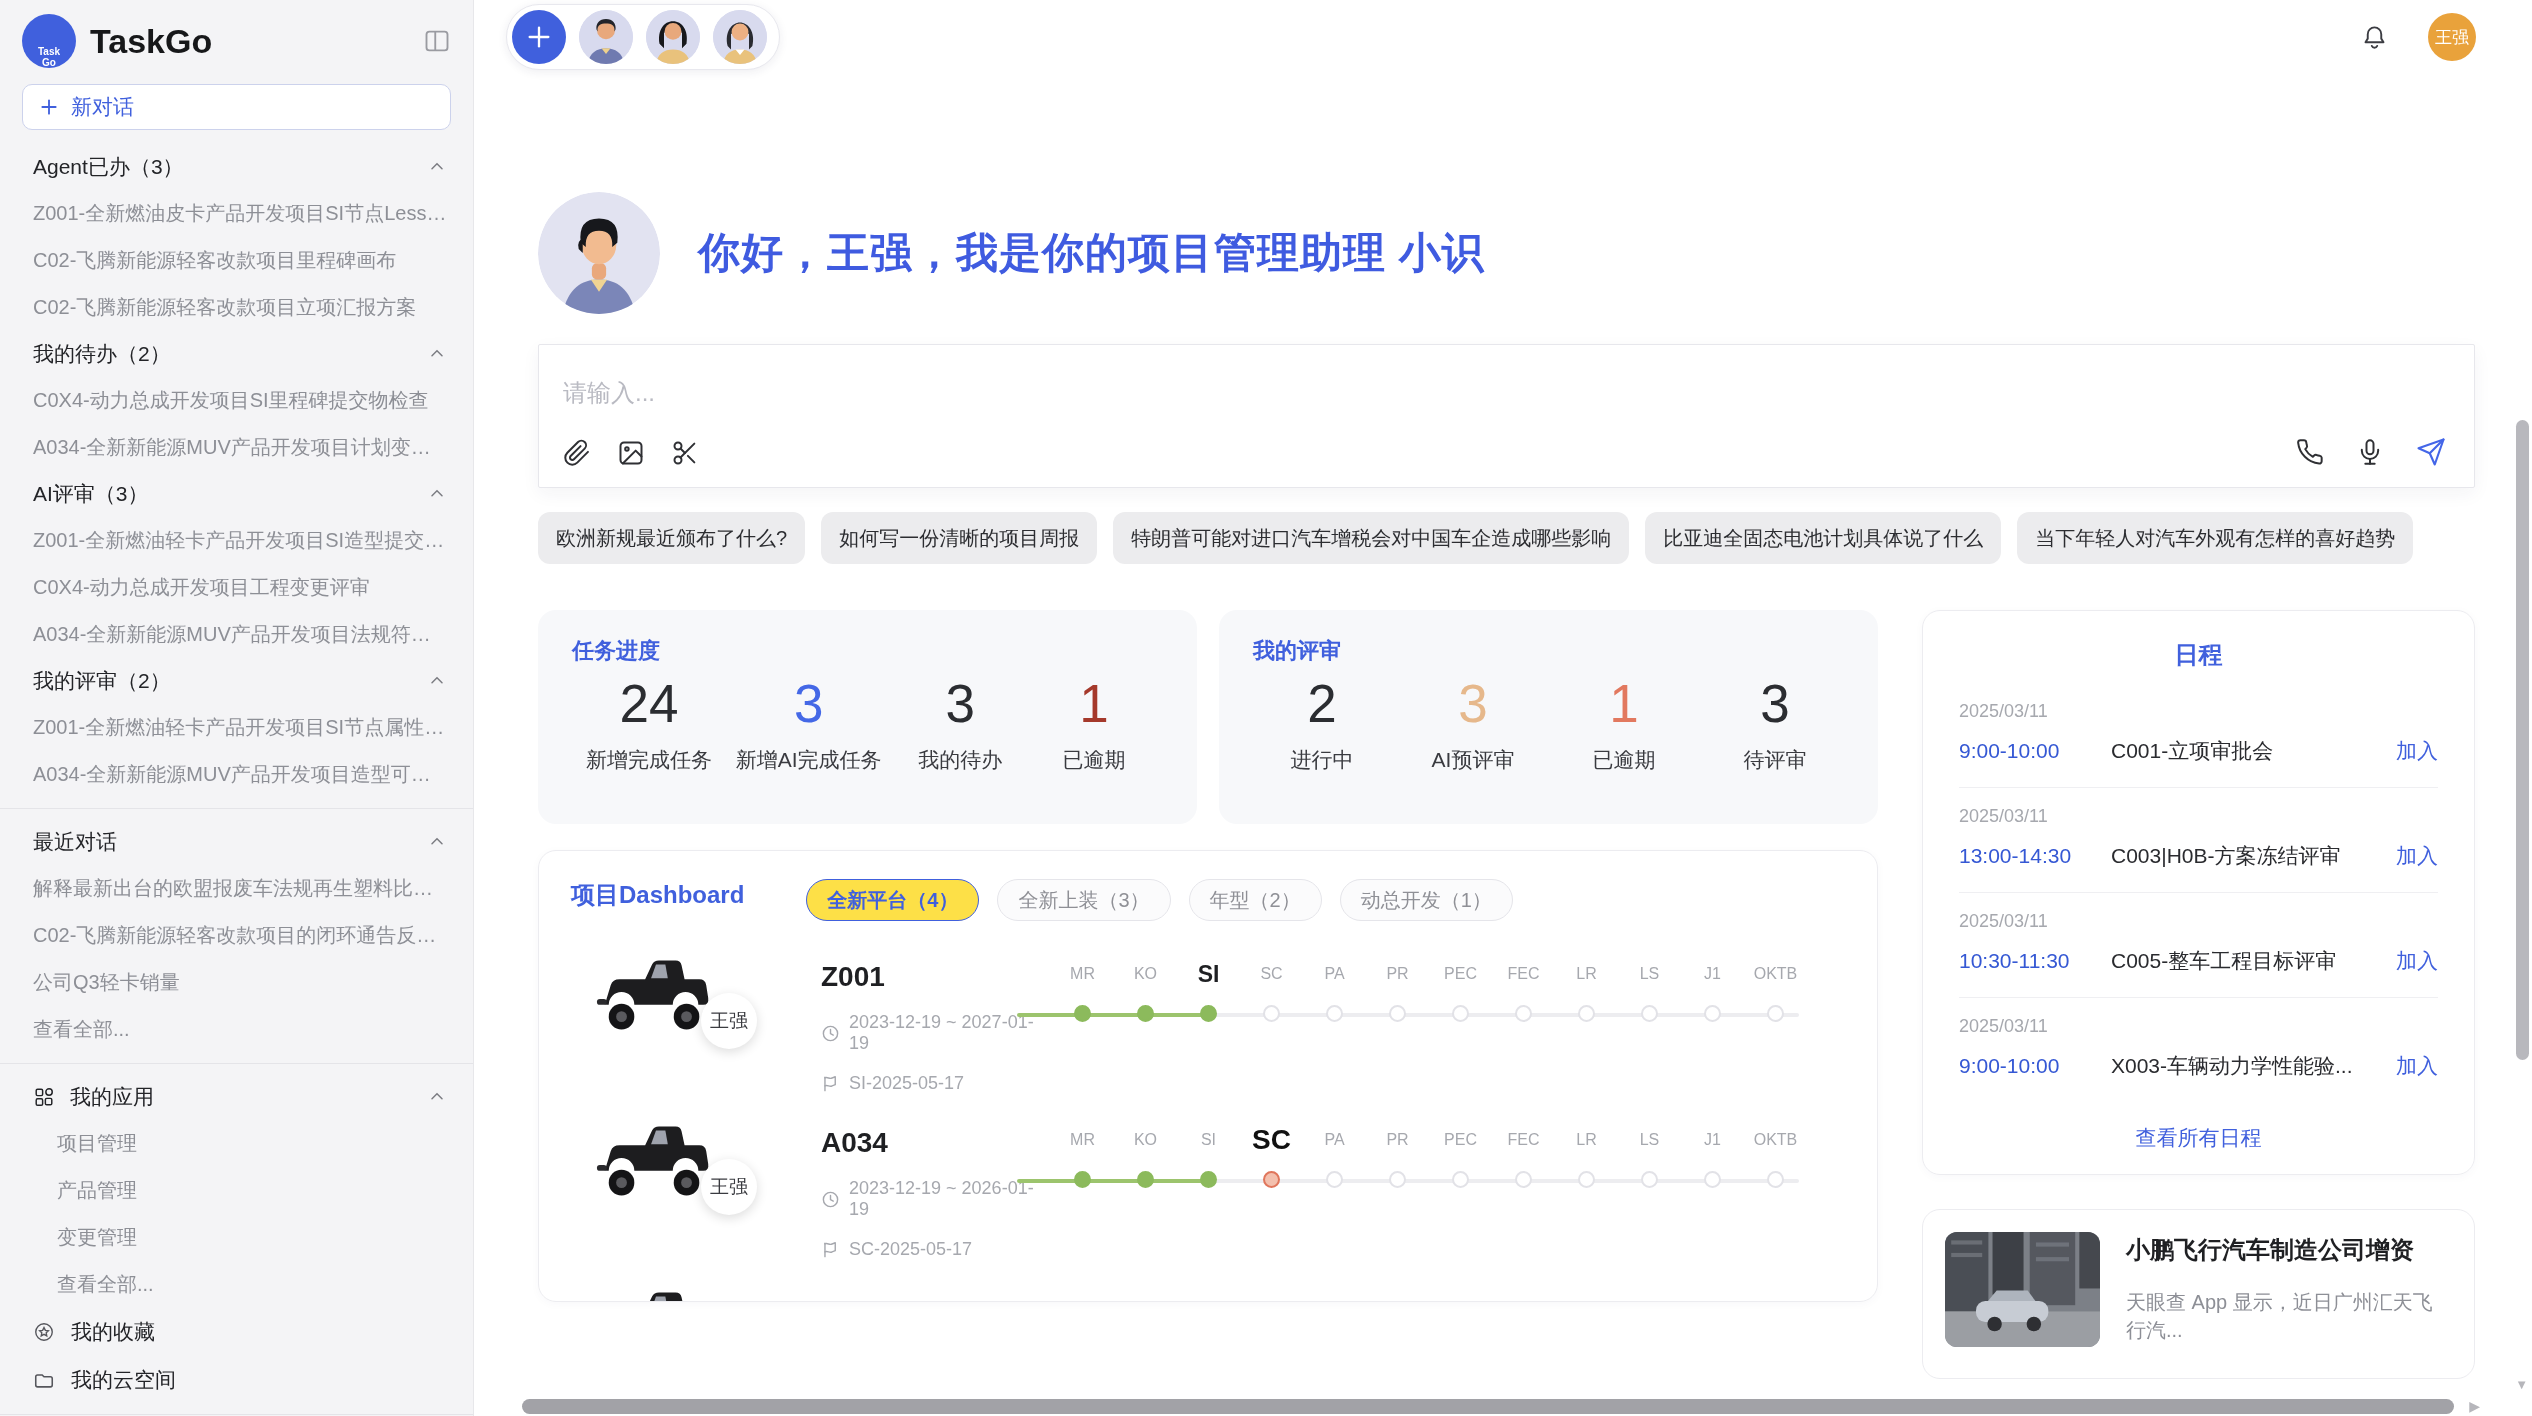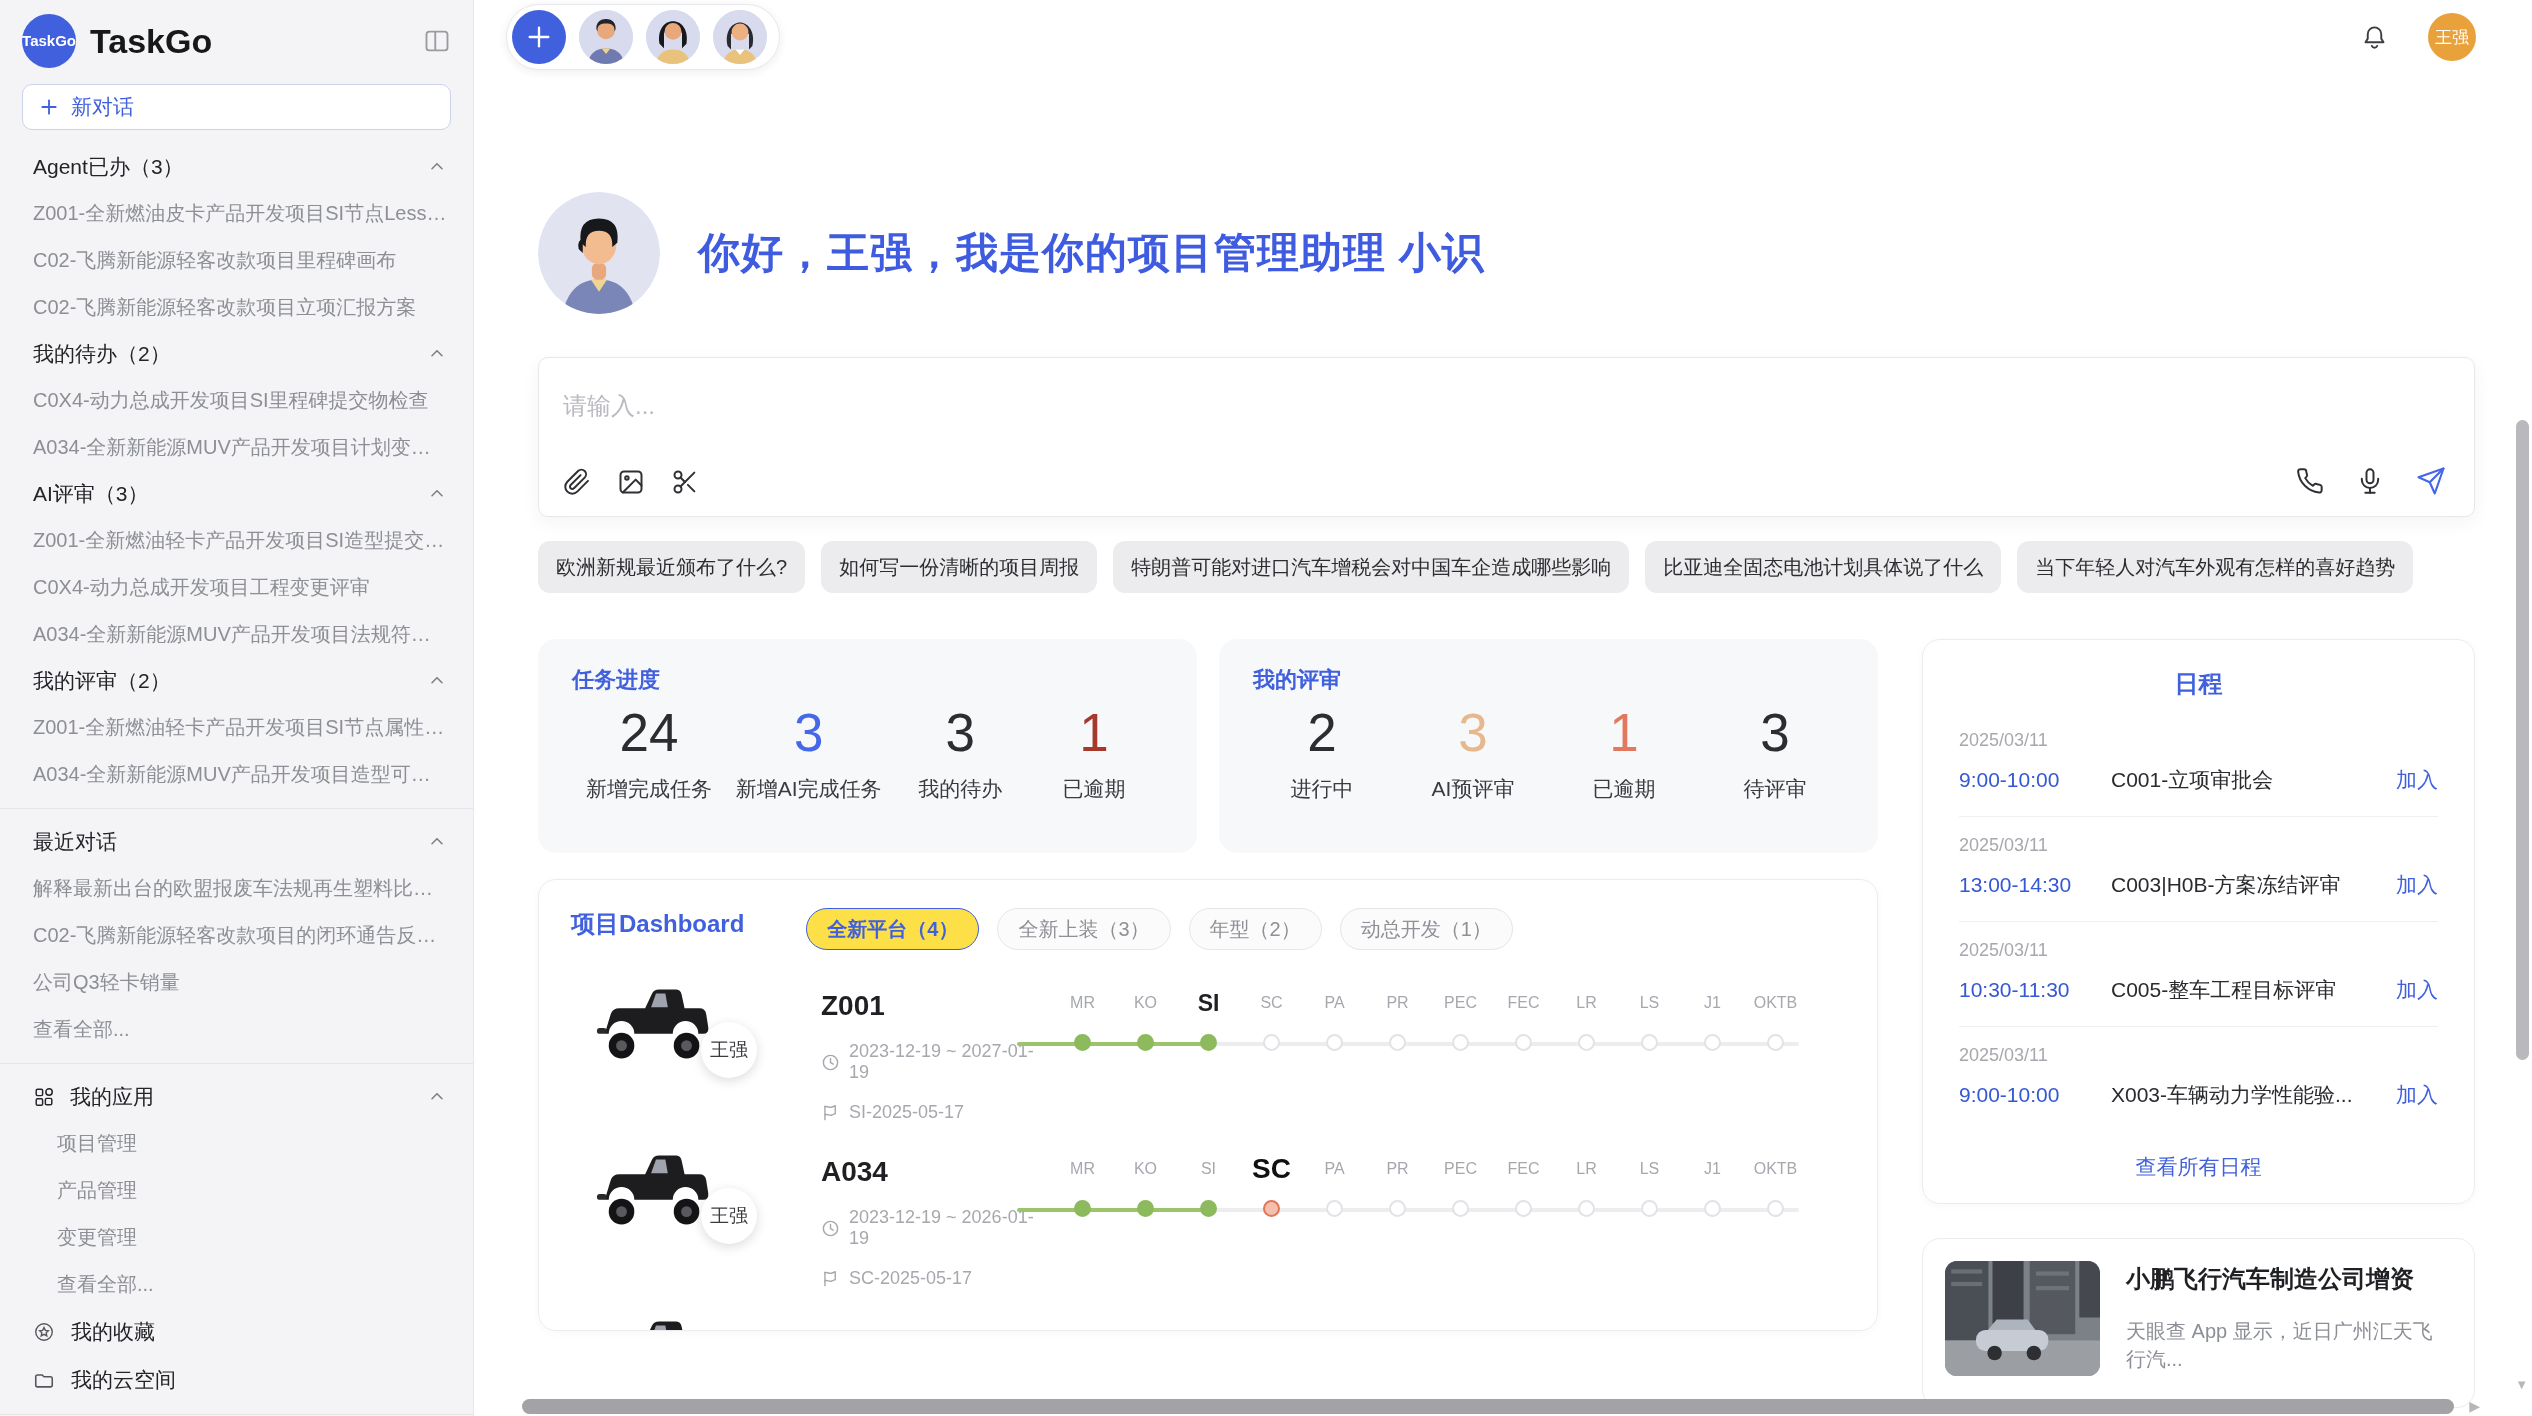--- a/index.html
+++ b/index.html
@@ -2,21 +2,21 @@
 <html><head>
 <meta charset="utf-8">
 <style>
   * { margin:0; padding:0; box-sizing:border-box; }
   html,body { width:2532px; height:1416px; overflow:hidden; }
   body { font-family:"Liberation Sans","DejaVu Sans",sans-serif; background:#fff; display:flex; color:#232428; }
 
   
   .sidebar { width:474px; flex-shrink:0; background:#f4f4f6; border-right:1px solid #e7e7ea; overflow:hidden; }
   .sb-top { display:flex; align-items:center; padding:14px 22px 8px 22px; }
-  .logo { width:54px; height:54px; border-radius:50%; background:#4060dd; color:#fff; display:flex; flex-direction:row; align-items:center; justify-content:flex-end; font-size:15px; line-height:1.05; font-weight:700; flex-shrink:0; }
+  .logo { width:54px; height:54px; border-radius:50%; background:#4060dd; color:#fff; display:flex; flex-direction:column; align-items:center; justify-content:flex-end; font-size:10px; line-height:1.05; font-weight:700; flex-shrink:0; }
   .app-title { font-size:34px; font-weight:700; color:#17181a; margin-left:14px; flex:1; }
   .collapse-btn { background:none; border:none; color:#9a9ba1; cursor:pointer; display:flex; }
   .new-chat { margin:8px 22px 10px; width:calc(100% - 44px); height:46px; background:#fff; border:1px solid #ccd2ec; border-radius:10px; color:#4060dd; font-size:21px; display:flex; align-items:center; padding:0 16px; gap:12px; cursor:pointer; }
   .sb-scroll { padding-top:4px; }
   .sb-header { display:flex; align-items:center; justify-content:space-between; padding:9px 26px 9px 33px; font-size:21px; color:#232428; font-weight:500; cursor:pointer; }
   .sb-header .hleft { display:flex; align-items:center; gap:15px; }
   .sb-chev { color:#7c7d83; display:flex; }
   .sb-item { padding:10px 26px 10px 33px; font-size:20px; color:#8d8f96; white-space:nowrap; overflow:hidden; text-overflow:ellipsis; cursor:pointer; }
   .sb-item.sb-sub { padding-left:57px; }
   .sb-divider { height:1px; background:#e4e4e8; margin:10px 0; }
@@ -31,21 +31,21 @@
   .avatar { width:54px; height:54px; border-radius:50%; background:#d8daee; overflow:hidden; cursor:pointer; }
   .topbar-right { display:flex; align-items:center; gap:40px; }
   .bell { color:#3c3d43; display:flex; cursor:pointer; }
   .user-badge { width:48px; height:48px; border-radius:50%; background:#e9a23b; color:#fff; font-size:17px; display:flex; align-items:center; justify-content:center; cursor:pointer; }
 
   .content { padding:0 57px 0 64px; }
   .greeting { display:flex; align-items:center; gap:38px; margin-top:118px;text-align:center; }
   .greet-avatar { width:122px; height:122px; border-radius:50%; overflow:hidden; flex-shrink:0; }
   .greeting h1 { font-size:42px; color:#3f5be0; font-weight:700; letter-spacing:1px; }
 
-  .input-card { margin-top:43px; height:160px; border:1px solid #e7e7ec; border-radius:10px; position:relative; box-shadow:0 6px 18px rgba(40,40,80,.05); cursor:text; }
+  .input-card { margin-top:30px; height:144px; border:1px solid #e7e7ec; border-radius:2px; position:relative; box-shadow:0 6px 18px rgba(40,40,80,.05); cursor:text; }
   .placeholder { position:absolute; left:24px; top:32px; font-size:24px; color:#b9bac2; }
   .left-icons { position:absolute; left:24px; bottom:20px; display:flex; gap:26px; color:#2f3034; }
   .right-icons { position:absolute; right:28px; bottom:20px; display:flex; gap:32px; align-items:center; color:#2f3034; }
   .left-icons svg,.right-icons svg { cursor:pointer; }
   .send-ic { color:#4466e8; }
 
   .chips { display:flex; gap:16px; margin-top:24px; }
   .chip { height:52px; padding:0 18px; background:#ececee; border:none; border-radius:12px; font-size:20px; color:#2c2d31; white-space:nowrap; cursor:pointer; font-family:inherit; }
 
   .brief-header { position:relative; margin-top:56px; text-align:center; }

